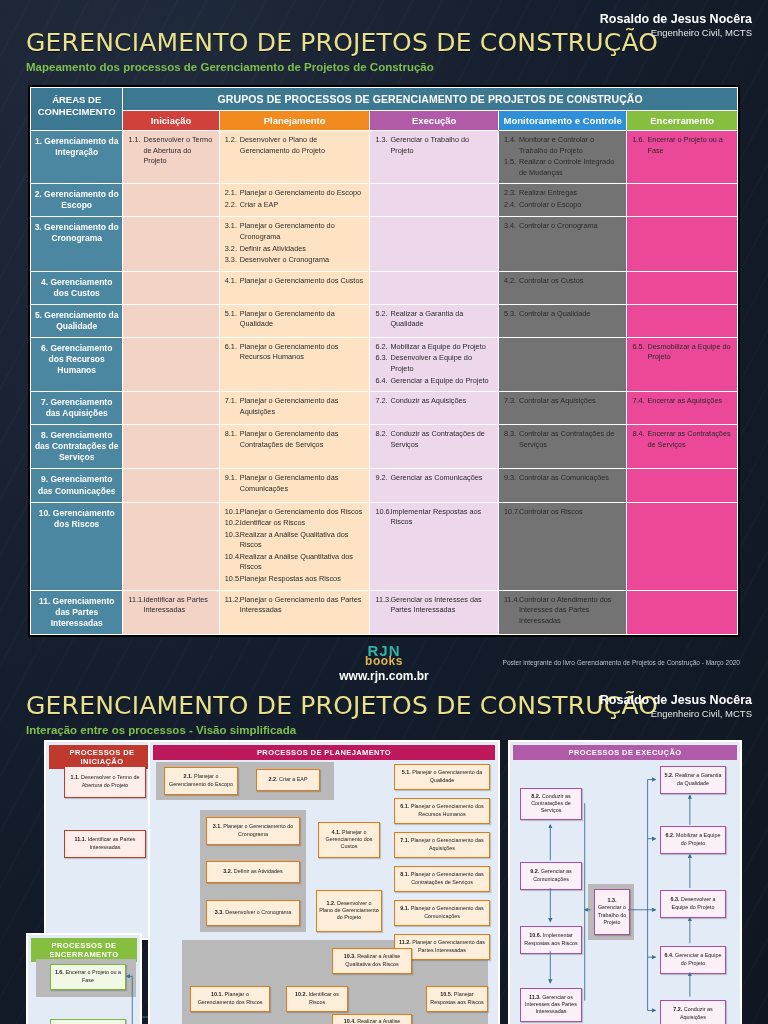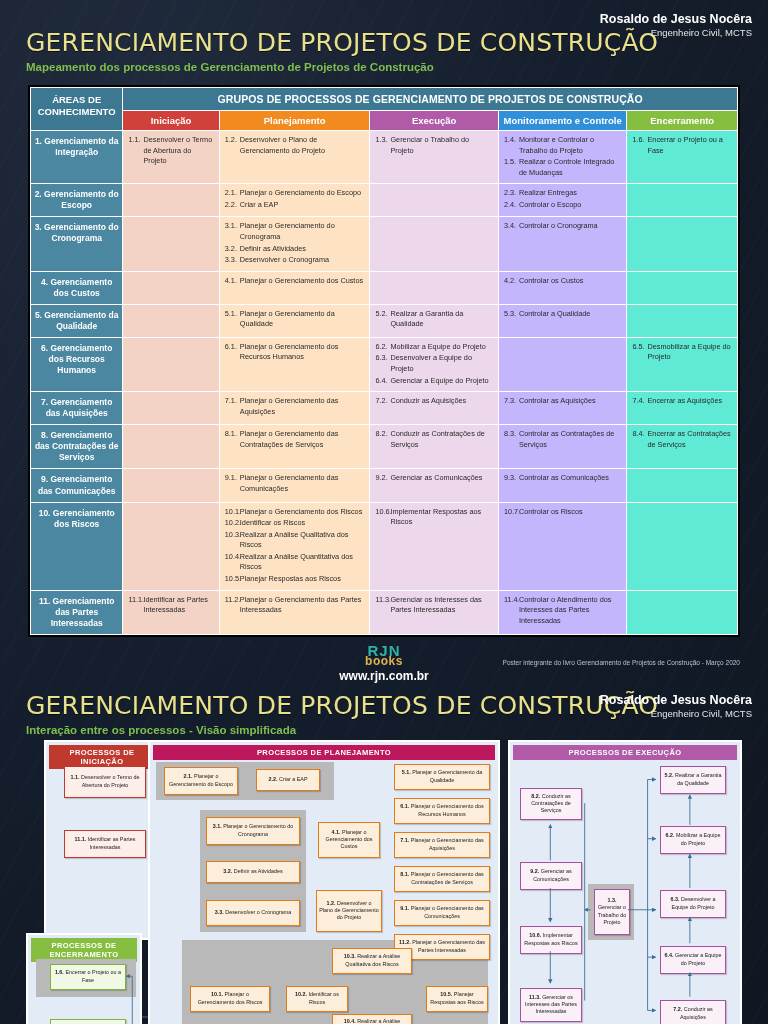--- a/index.html
+++ b/index.html
@@ -58,22 +58,22 @@
   .g-mon{ background:#2f8fd8; }
   .g-enc{ background:#86bf3f; }
 
   td.area{
     background:#4b87a0; color:#ffffff; font-size:8.5px; font-weight:bold;
     text-align:center; vertical-align:middle; padding:5px 3px; line-height:1.3;
   }
   td.c-ini{ background:#f4d3c7; }
   td.c-pla{ background:#fde3c3; }
   td.c-exe{ background:#edd7ea; }
-  td.c-mon{ background:#c4b5fd;margin-left:28px; }
-  td.c-enc{ background:#5eead4; }
+  td.c-mon{ background:#737373;margin-left:28px; }
+  td.c-enc{ background:#ec4899; }
   td.cell{ padding:4px 5px; }
   td.cell ul{ list-style:none; }
   td.cell li{
     font-size:7.3px; color:#2a2a2a; line-height:1.45;
     padding-left:15px; text-indent:-15px; margin-bottom:1px;
   }
   td.cell li .n{ display:inline-block; width:13px; text-indent:0; }
 
   
   .p1foot{ position:relative; height:44px; margin-top:4px; }

